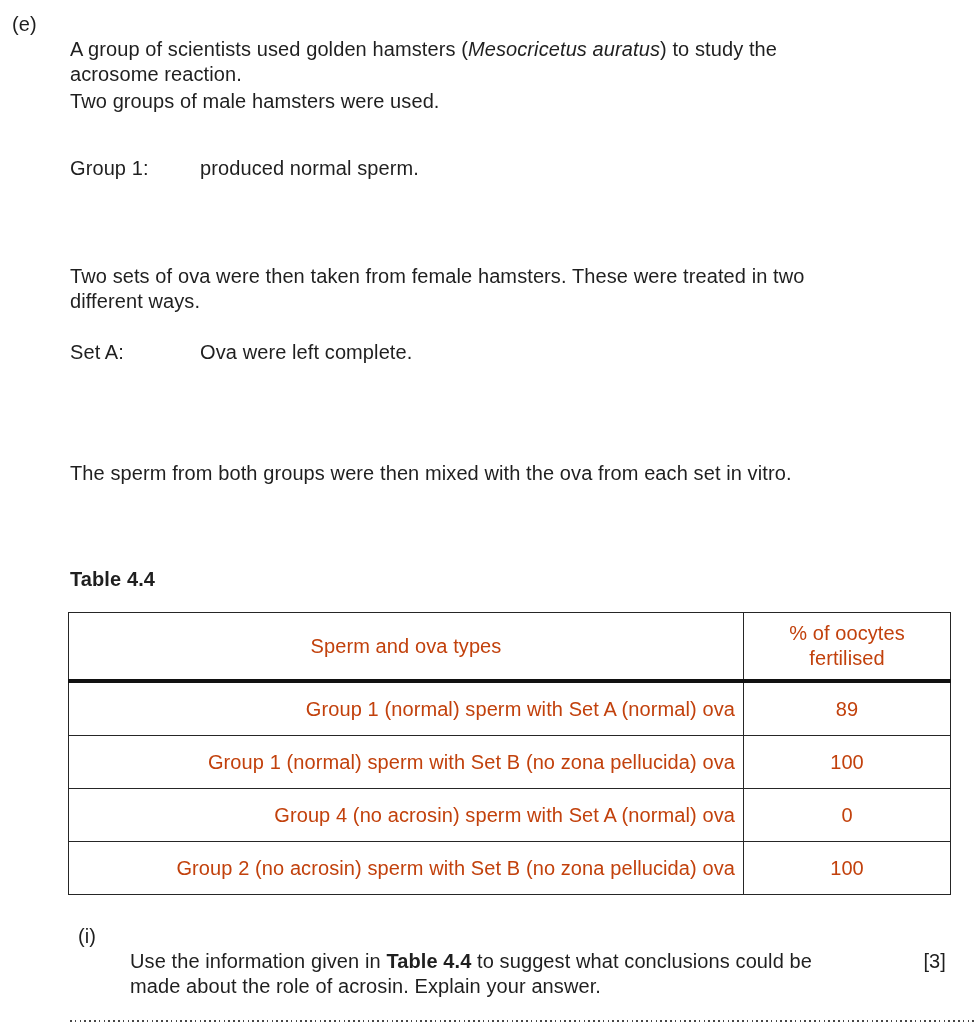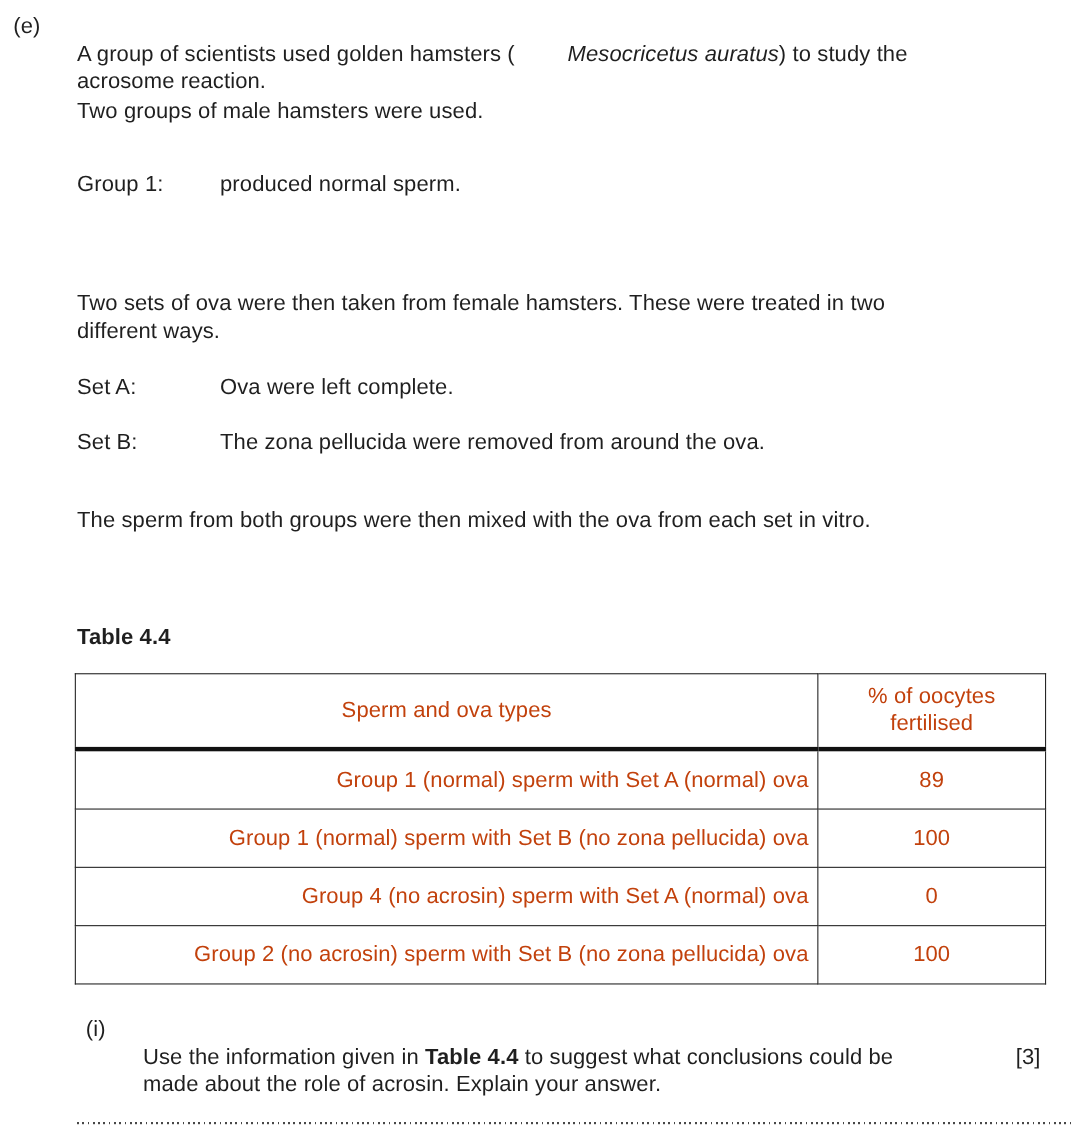--- a/index.html
+++ b/index.html
@@ -15,21 +15,21 @@
     letter-spacing: 0.1px;
     color: #1f1f1f;
   }
   .abs { position: absolute; }
   .pre { white-space: pre-line; }
   .flexrow { display: flex; align-items: flex-start; }
   .part-label { width: 58px; flex-shrink: 0; }
   .tab-label { width: 130px; flex-shrink: 0; }
   .sub-label { width: 52px; flex-shrink: 0; }
   .bold { font-weight: 700; }
-  .italic { font-style: italic; margin-left: 48px; }
+  .italic { font-style: italic; }
 
   
   table.results {
     position: absolute;
     top: 612px;
     left: 68px;
     border-collapse: collapse;
     table-layout: fixed;
     width: 882px;
     font-size: 20px;
@@ -87,24 +87,20 @@
 
 
   <div class="abs pre" style="top:264px; left:70px; width:880px;">Two sets of ova were then taken from female hamsters. These were treated in two
 different ways.</div>
 
   <div class="abs flexrow" style="top:340px; left:70px; width:890px;">
     <span class="tab-label">Set A:</span>
     <div class="pre" style="width:750px;">Ova were left complete.</div>
   </div>
 
-  <div class="abs flexrow" style="top:390px; left:70px; width:890px;">
-    <span class="tab-label">Set B:</span>
-    <div class="pre" style="width:750px;">The zona pellucida were removed from around the ova.</div>
-  </div>
 
   <div class="abs" style="top:441px; left:70px; width:890px;margin-top:20px;">The sperm from both groups were then mixed with the ova from each set in vitro.</div>
 
 
   <div class="abs bold" style="top:567px; left:70px;">Table 4.4</div>
 
   <table class="results">
     <colgroup>
         <col class="c-type">
         <col class="c-val">

